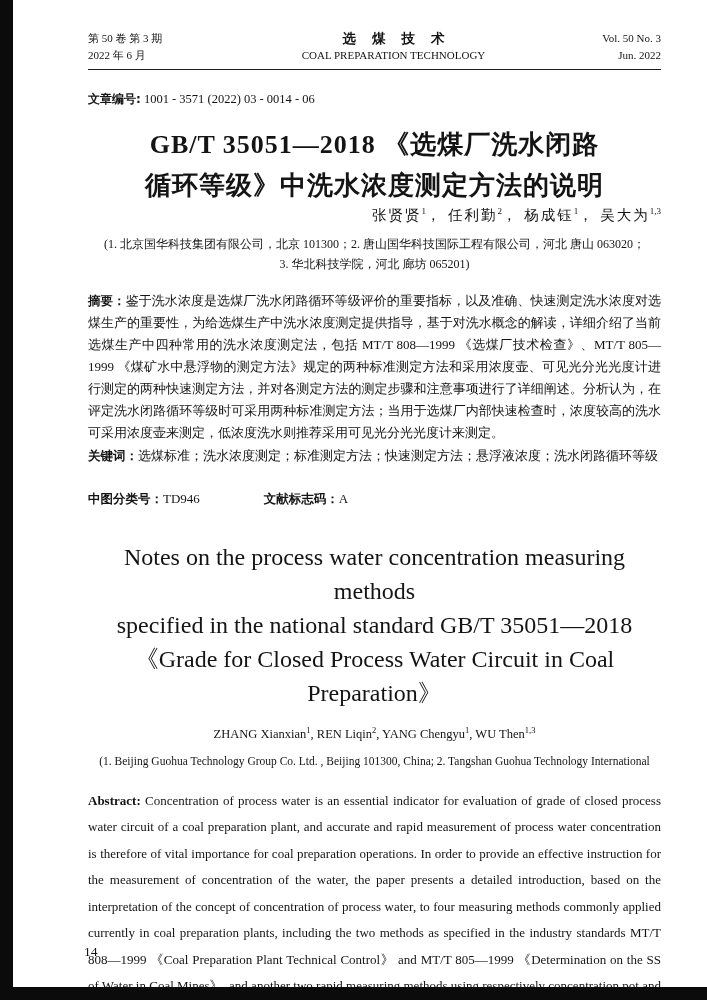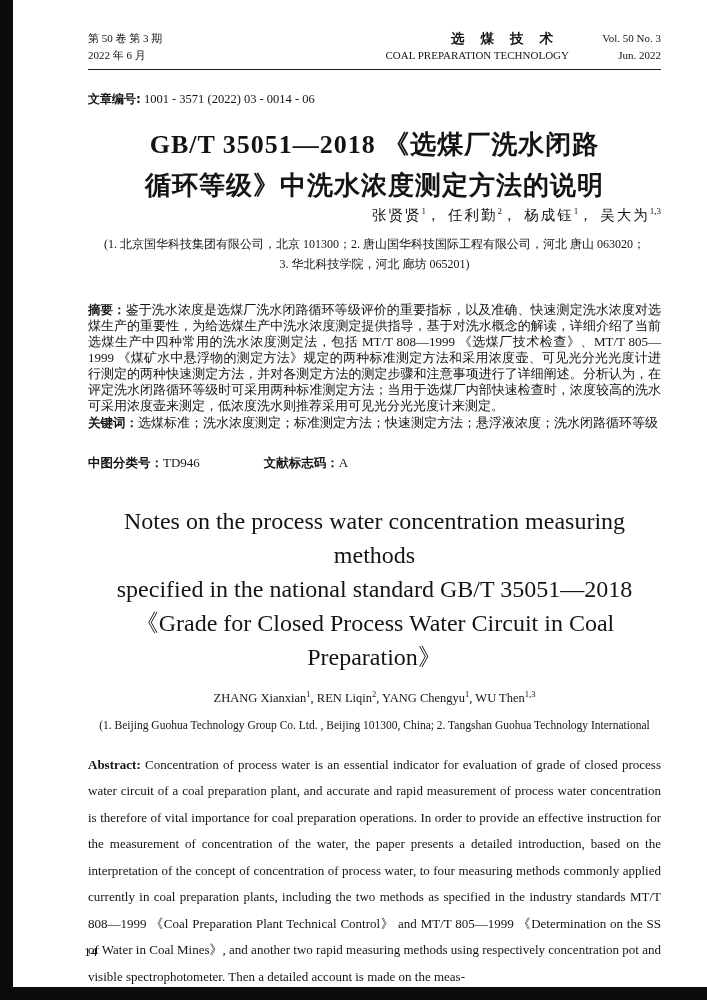--- a/index.html
+++ b/index.html
@@ -7,35 +7,35 @@
     width:707px;height:1000px;overflow:hidden;background:#ffffff;
     font-family:"Liberation Serif","DejaVu Serif",serif;color:#141414;
     position:relative;
   }
   .scan-left{position:absolute;left:0;top:0;width:13px;height:992px;background:#0b0b0b;}
   .scan-bottom{position:absolute;left:0;bottom:0;width:707px;height:13px;background:#0b0b0b;}
   .content{padding:30px 46px 0 88px;}
   
   .hdr{display:flex;align-items:flex-end;font-size:11px;line-height:17px;}
   .hdr-left{width:130px;}
-  .hdr-center{flex:1;text-align:right;}
+  .hdr-center{flex:1;text-align:center;}
   .hdr-right{width:92px;text-align:right;}
   .journal-zh{font-size:13.5px;font-weight:bold;letter-spacing:16px;text-indent:16px;}
   .hdr-rule{border:0;border-top:1.6px solid #1c1c1c;margin:5px 0 0 0;}
   
   .article-no{margin-top:21px;font-size:12.5px;}
   .article-no b{font-family:"DejaVu Sans","Liberation Sans",sans-serif;font-size:12px;}
   
   .title-zh{margin:16px 0 0 0;text-align:center;font-size:26px;line-height:41px;font-weight:600;letter-spacing:1px;}
   
   .authors{margin-top:0;text-align:right;font-size:14.5px;letter-spacing:2px;}
   .authors sup{font-size:9px;letter-spacing:0;}
   .affil{margin-top:9px;text-align:center;font-size:12px;line-height:20px;}
   
-  .para{margin:28px 0 0 0;font-size:13px;line-height:16px;text-align:justify;}
+  .para{margin:16px 0 0 0;font-size:13px;line-height:22px;text-align:justify;}
   .para .lbl{font-family:"DejaVu Sans","Liberation Sans",sans-serif;font-weight:bold;font-size:12.5px;}
   .clc{margin-top:18px;font-size:13px;line-height:27px;}
   .clc .lbl{font-family:"DejaVu Sans","Liberation Sans",sans-serif;font-weight:bold;font-size:12.5px;}
   .clc .gap{display:inline-block;width:64px;}
   
   .title-en{margin:28px 0 0 0;text-align:center;font-size:24px;line-height:34px;font-weight:500;}
   .authors-en{margin-top:15px;text-align:center;font-size:12.5px;}
   .authors-en sup{font-size:8.5px;}
   .affil-en{margin-top:9px;text-align:center;font-size:11.5px;line-height:21.5px;}
   .para-en{margin:15px 0 0 0;font-size:13px;line-height:26.5px;text-align:justify;}

